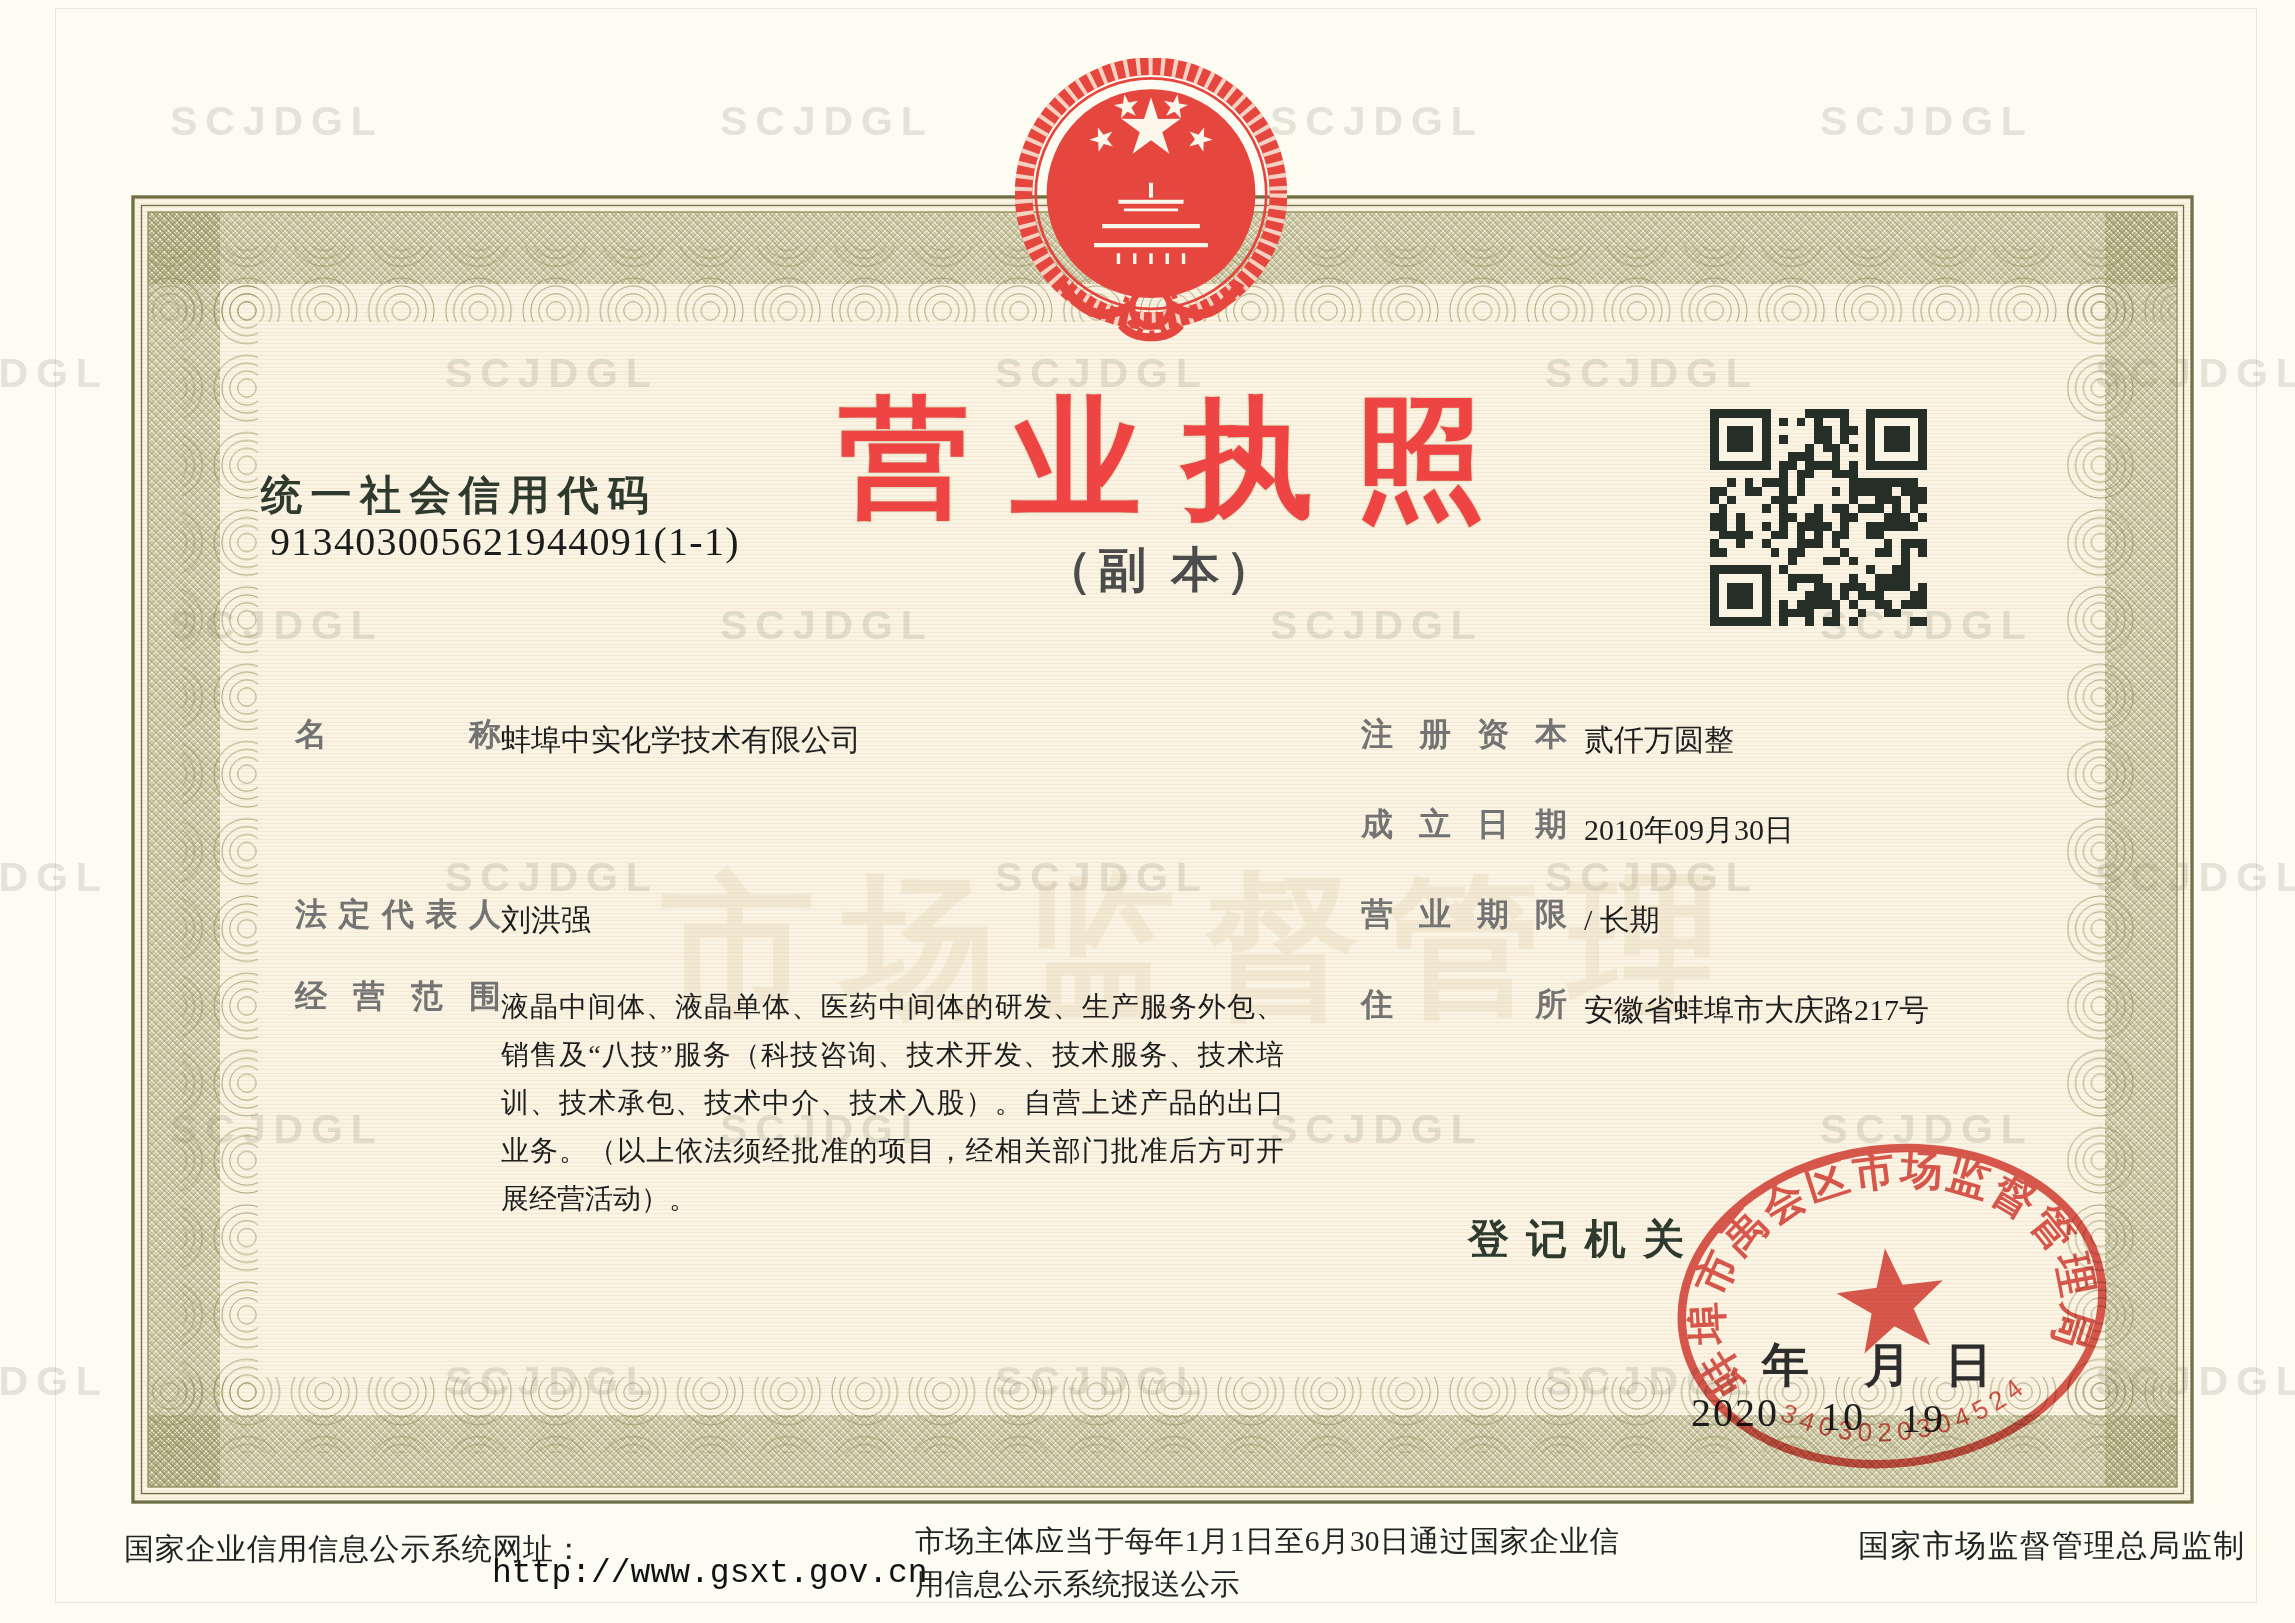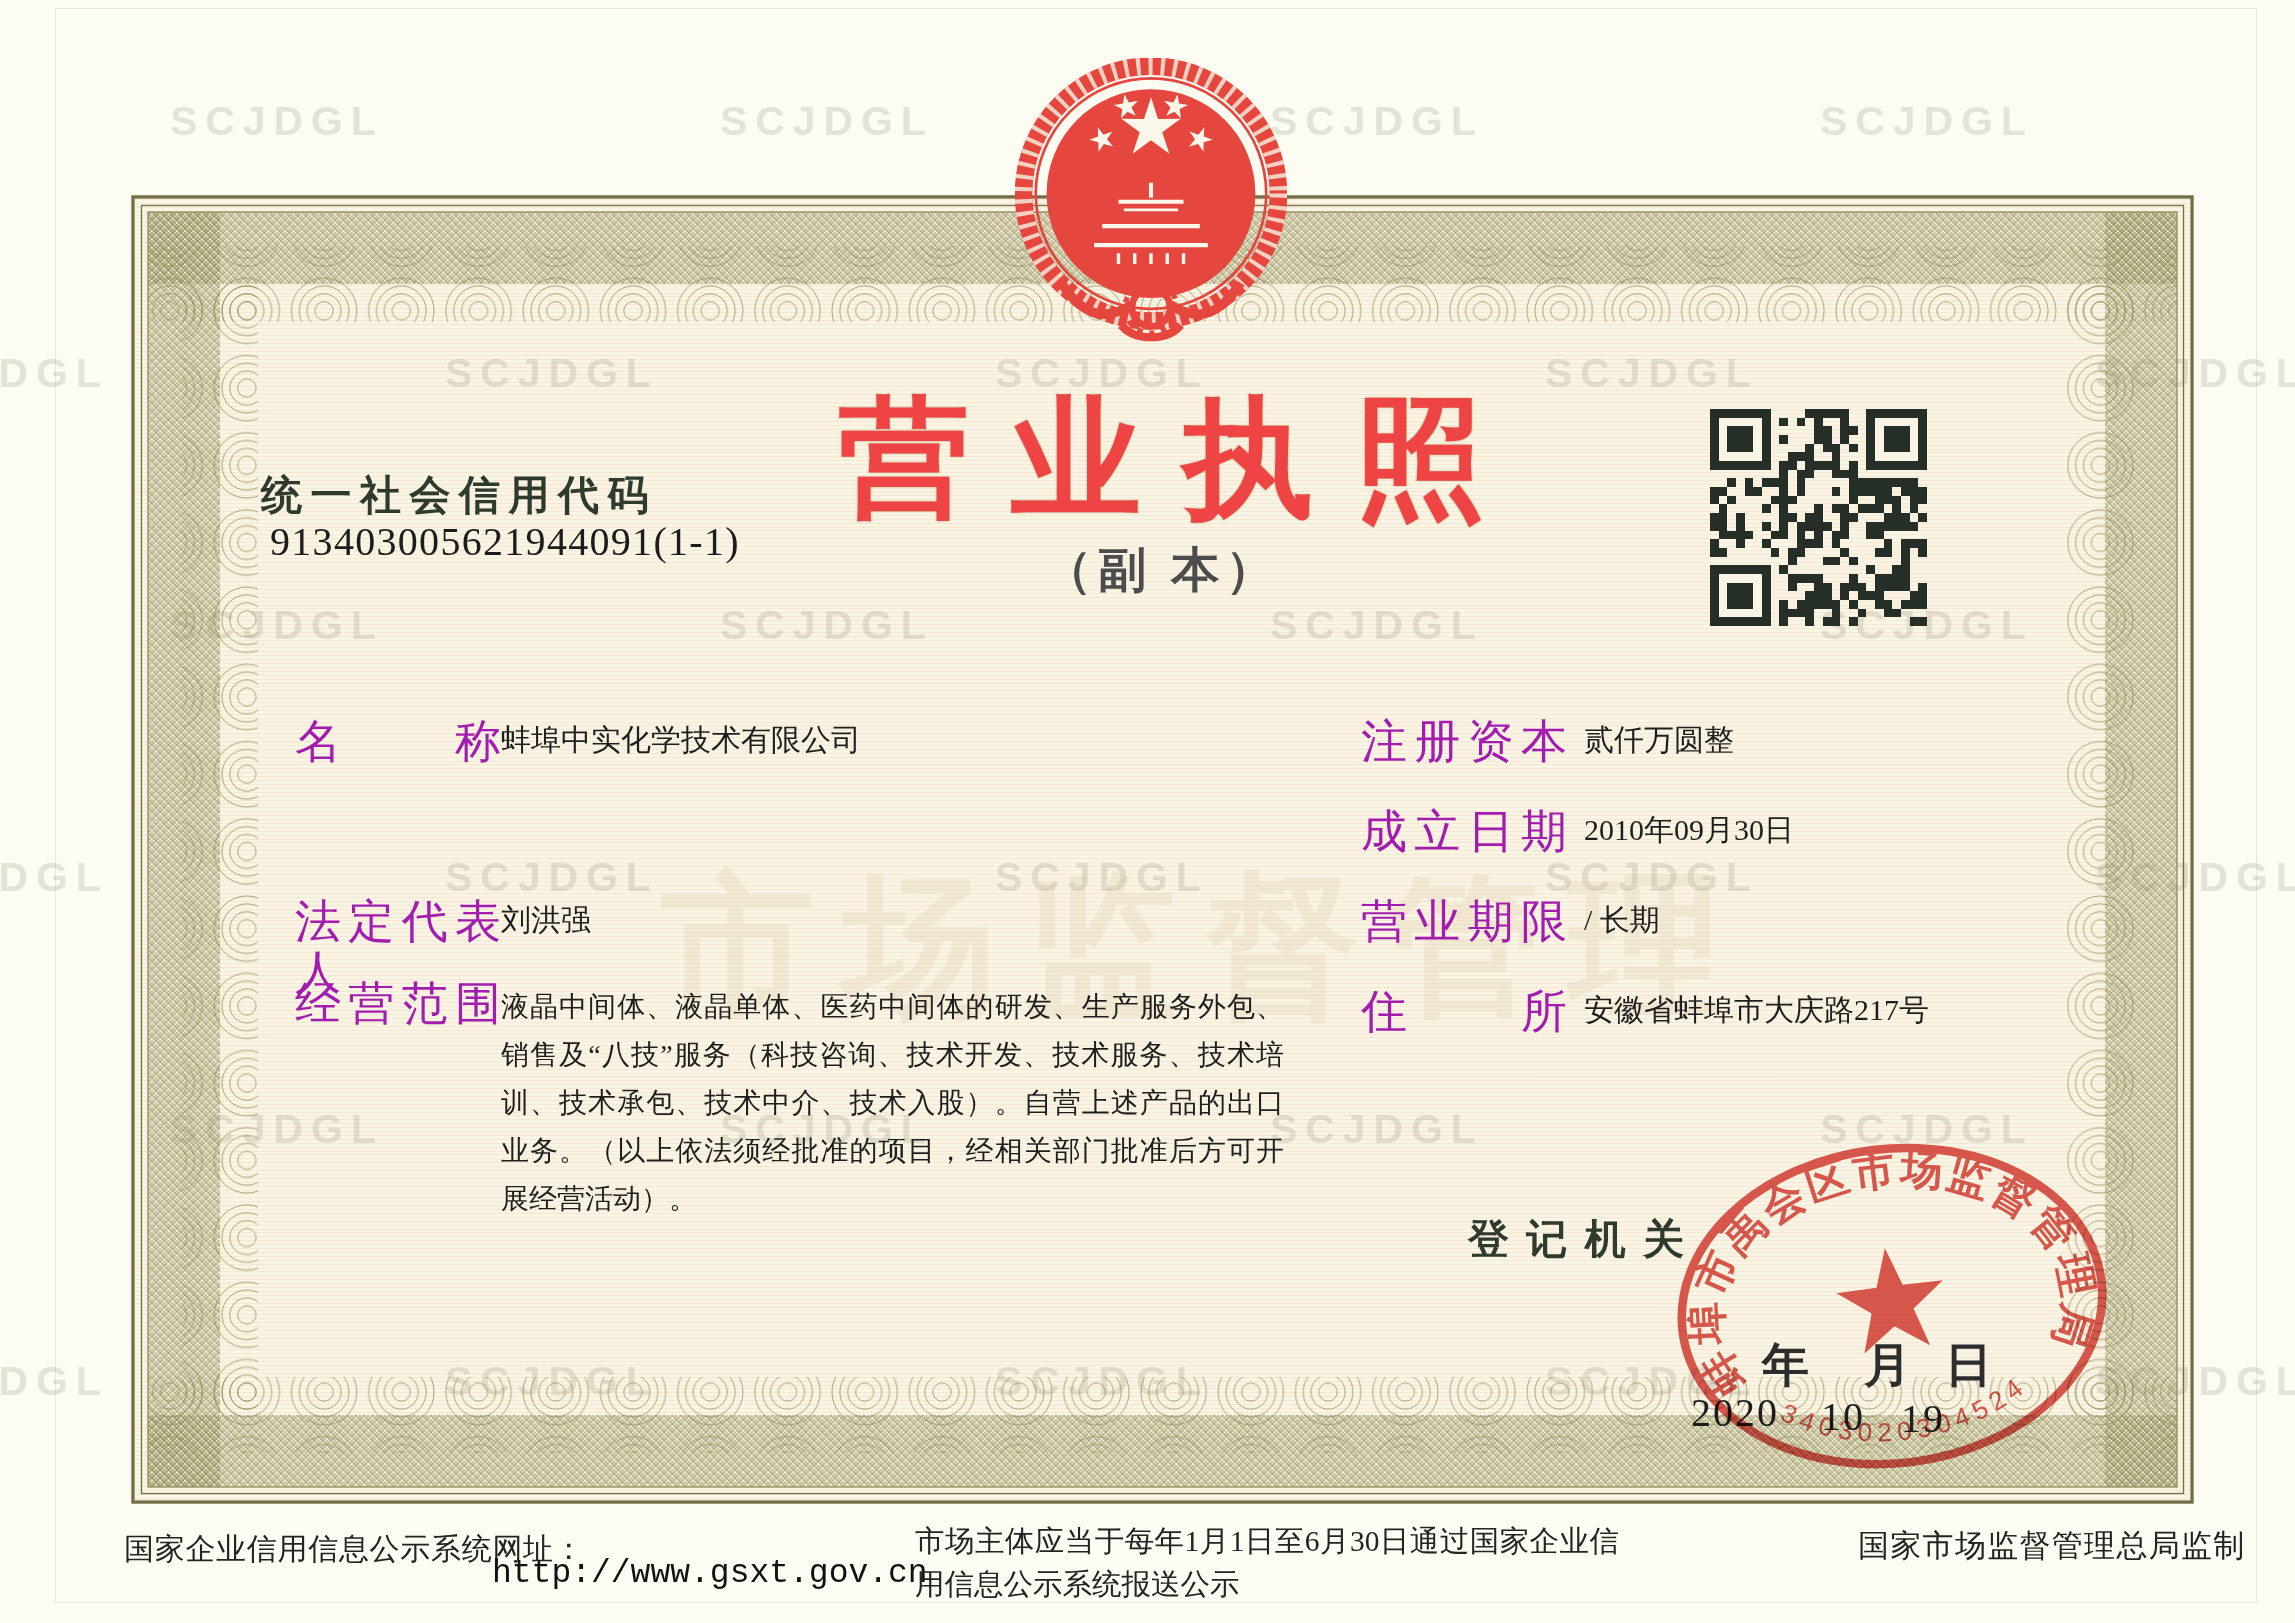--- a/index.html
+++ b/index.html
@@ -29,22 +29,22 @@
   .credit-code{position:absolute;left:270px;top:518px;font-size:40px;letter-spacing:1.3px;color:#1c1c1c;}
   .title{position:absolute;left:1162px;top:372px;transform:translateX(-50%);
         font-weight:700;font-size:130px;letter-spacing:42px;padding-left:42px;
         color:#ef4444;white-space:nowrap;text-shadow:0 0 2px rgba(107,97,16,.5);}
   .subtitle{position:absolute;left:1162px;top:538px;transform:translateX(-50%);
         font-weight:600;font-size:48px;letter-spacing:6.5px;color:#4c4c4c;white-space:nowrap;}
   .qr-caption{position:absolute;left:1969px;top:416px;width:196px;font-size:27px;
         line-height:35px;color:#3a423a;letter-spacing:1.3px;text-align:justify;}
   .row{position:absolute;display:flex;gap:0;}
   .row.right{gap:17px;}
-  .lab{display:inline-block;width:206px;font-weight:400;font-size:46px;line-height:1.1;
-        color:#a21caf;text-align:justify;text-align-last:justify;flex:none;}
+  .lab{display:inline-block;width:206px;font-weight:700;font-size:32px;line-height:1.1;
+        color:#737373;text-align:justify;text-align-last:justify;flex:none;}
   .val{font-size:30px;line-height:1.2;color:#1e1e1e;padding-top:5.2px;}
   .scope-val{width:783px;font-size:28px;line-height:48px;text-align:justify;padding-top:3.9px;}
   .reg-label{position:absolute;left:1468px;top:1212px;width:216px;font-weight:700;font-size:41px;
         color:#2e3a2e;text-align:justify;text-align-last:justify;}
   .date-char{position:absolute;font-weight:700;font-size:47px;color:#2d2d2d;}
   .date-num{position:absolute;font-size:40px;color:#1d1d1d;letter-spacing:2px;}
   .f-site{position:absolute;left:124px;top:1529px;font-size:30px;color:#232323;letter-spacing:0.7px;}
   .f-url{position:absolute;left:492px;top:1555px;font-family:"Liberation Mono",monospace;
         font-size:33px;color:#111;}
   .f-notice{position:absolute;left:915px;top:1520px;width:704px;font-size:29.5px;

